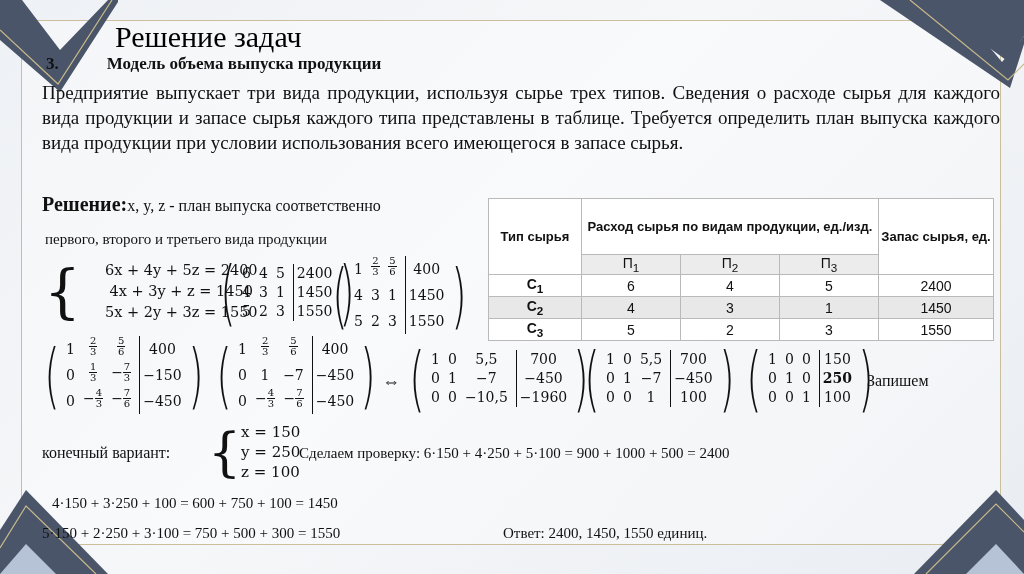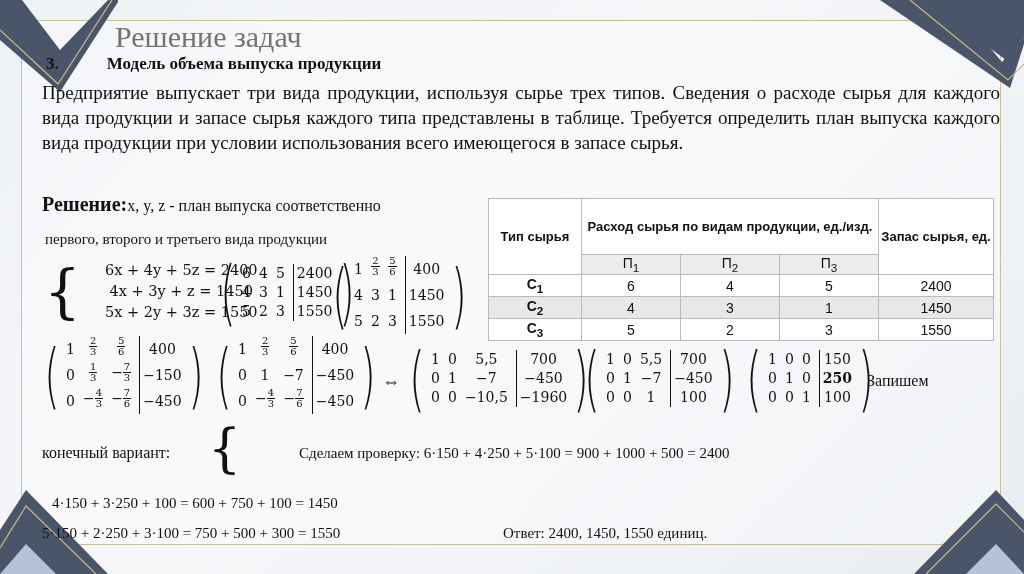--- a/index.html
+++ b/index.html
@@ -7,21 +7,21 @@
     width:1024px; height:574px; overflow:hidden; position:relative;
     background: linear-gradient(135deg,#eef1f5 0%,#f6f7f9 45%,#e9edf2 100%);
     font-family: "Liberation Serif", "DejaVu Serif", serif; color:#111;
   }
   .frame { position:absolute; left:21px; top:20px; width:980px; height:525px;
     border:1px solid #cbbf9a; box-sizing:border-box; }
   .frame-inner { position:absolute; left:0; top:0; right:0; bottom:0;
     background: rgba(255,255,255,0.35); }
   .deco { position:absolute; }
   .abs { position:absolute; white-space:nowrap; }
-  .title { left:115px; top:20px; font-size:30px; color:#737373; font-family:"Liberation Serif",serif; }
+  .title { left:115px; top:20px; font-size:30px; color:#000000; font-family:"Liberation Serif",serif; }
   .subtitle { left:46px; top:54px; font-size:17px; font-weight:bold; }
   .subtitle .num { margin-right:48px; }
   .para { left:42px; top:80px; width:958px; font-size:19px; line-height:25px; text-align:justify; white-space:normal; }
   .sol { left:42px; top:193px; font-size:16px; }
   .sol b { font-size:20px; font-weight:bold; }
   .sol2 { left:45px; top:231px; font-size:15px; }
   table.tbl { position:absolute; left:488px; top:198px; width:506px; border-collapse:collapse;
     font-family:"Liberation Sans","DejaVu Sans",sans-serif; font-size:14px; background:#fff; }
   table.tbl td, table.tbl th { border:1px solid #b9b9b9; text-align:center; padding:0; }
   table.tbl th { font-weight:bold; font-size:13px; background:#fff; }
@@ -281,17 +281,22 @@
       <div style="height: 19px; line-height: 19px;">1</div>
       <div class="bar" style="height: 19px; line-height: 19px;">100</div>
     </div>
     <span class="paren">)</span>
   </div>
 <div class="abs note" style="left:867px;top:372px">Запишем</div>
 
 <div class="abs" style="left:42px;top:444px;font-size:16px">конечный вариант:</div>
 <div class="abs" style="left:208px;top:422px;display:flex;align-items:center">
   <span class="brace" style="font-size:52px">{</span>
+  <div class="math" style="font-size:15px;line-height:20px">
+    <div>x = 150</div>
+    <div>y = 250</div>
+    <div>z = 100</div>
+  </div>
 </div>
 <div class="abs check" style="left:299px;top:445px">Сделаем проверку: 6·150 + 4·250 + 5·100 = 900 + 1000 + 500 = 2400</div>
 <div class="abs check" style="left:52px;top:495px">4·150 + 3·250 + 100 = 600 + 750 + 100 = 1450</div>
 <div class="abs check" style="left:42px;top:525px">5·150 + 2·250 + 3·100 = 750 + 500 + 300 = 1550</div>
 <div class="abs check" style="left:503px;top:525px">Ответ: 2400, 1450, 1550 единиц.</div>
 
 </body></html>

